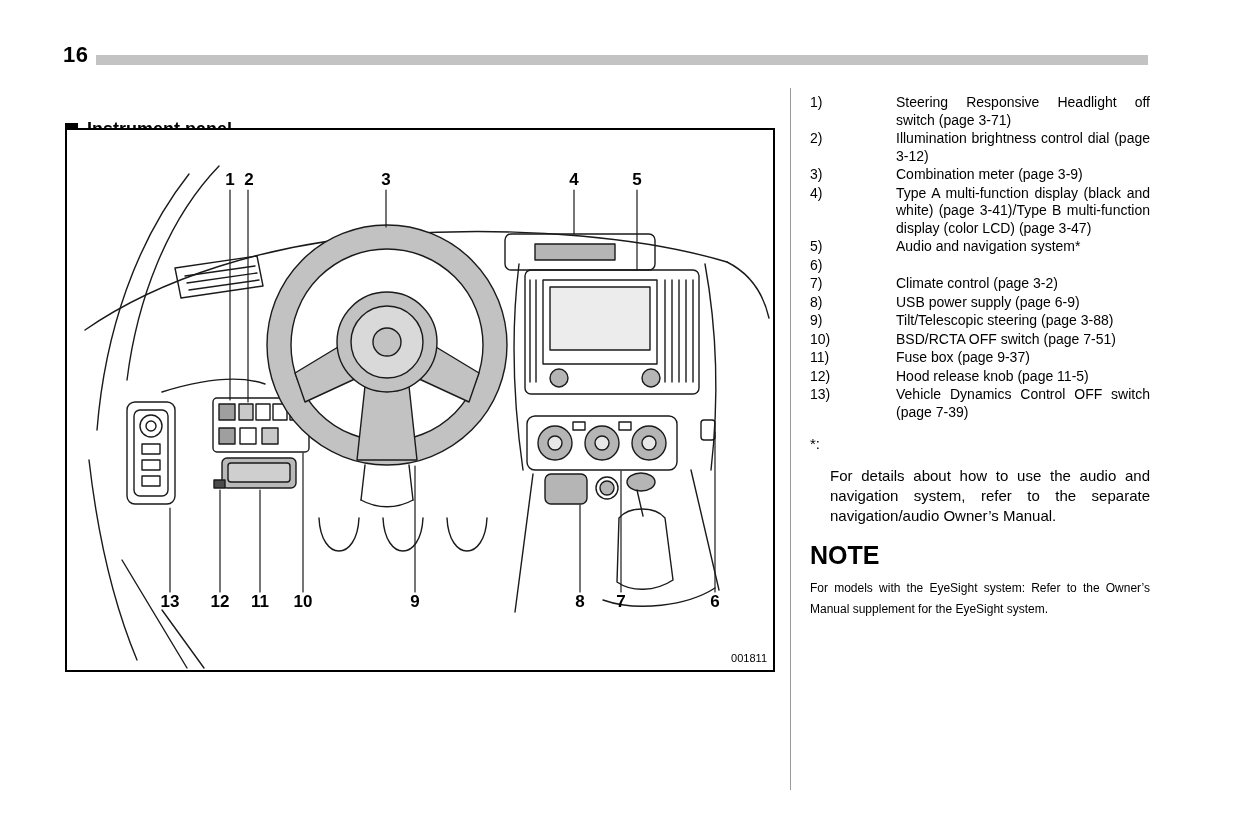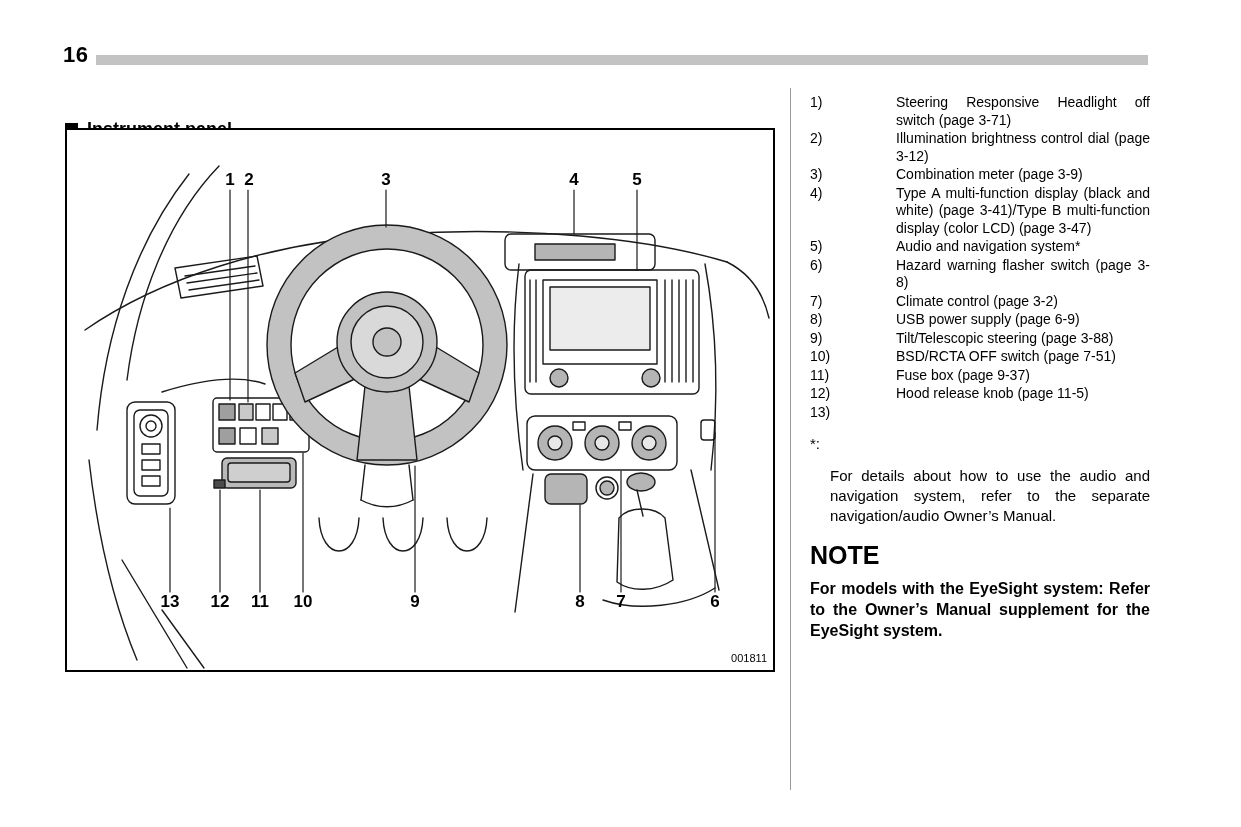--- a/index.html
+++ b/index.html
@@ -20,21 +20,21 @@
 
   .legend-row{display:flex;font-size:14px;line-height:17.5px;margin-bottom:1px;}
   .legend-num{flex:0 0 42px;}
   .legend-text{flex:1;text-align:justify;margin-left:44px;}
 
   .footnote{display:flex;font-size:15px;line-height:20px;margin-top:13px;}
   .footnote-marker{flex:0 0 20px;}
   .footnote-text{flex:1;text-align:justify;margin-top:32px;}
 
   .note-title{font-size:25px;font-weight:bold;margin-top:15px;}
-  .note-text{font-size:16px;line-height:21px;font-weight:bold;text-align:justify;margin-top:8px;}
+  .note-text{font-size:12px;line-height:21px;font-weight:normal;text-align:justify;margin-top:8px;}
 
   svg text.callout{font-family:"Liberation Sans",sans-serif;font-size:17px;font-weight:bold;fill:#000;text-anchor:middle;}
   svg text.figcode{font-family:"Liberation Sans",sans-serif;font-size:11px;fill:#000;text-anchor:end;}
 </style>
 </head>
 <body>
 
 <div class="page-number">16</div>
 <div class="header-rule"></div>
 
@@ -227,21 +227,20 @@
   <div class="legend-row">
     <span class="legend-num">4)</span>
     <span class="legend-text">Type A multi-function display (black and white) (page 3-41)/Type B multi-function display (color LCD) (page 3-47)</span>
   </div>
   <div class="legend-row">
     <span class="legend-num">5)</span>
     <span class="legend-text">Audio and navigation system*</span>
   </div>
   <div class="legend-row">
     <span class="legend-num">6)</span>
-    <span class="legend-text">Hazard warning flasher switch (page 3-8)</span>
   </div>
   <div class="legend-row">
     <span class="legend-num">7)</span>
     <span class="legend-text">Climate control (page 3-2)</span>
   </div>
   <div class="legend-row">
     <span class="legend-num">8)</span>
     <span class="legend-text">USB power supply (page 6-9)</span>
   </div>
   <div class="legend-row">
@@ -255,20 +254,21 @@
   <div class="legend-row">
     <span class="legend-num">11)</span>
     <span class="legend-text">Fuse box (page 9-37)</span>
   </div>
   <div class="legend-row">
     <span class="legend-num">12)</span>
     <span class="legend-text">Hood release knob (page 11-5)</span>
   </div>
   <div class="legend-row">
     <span class="legend-num">13)</span>
+    <span class="legend-text">Vehicle Dynamics Control OFF switch (page 7-39)</span>
   </div>
 
   <div class="footnote">
     <span class="footnote-marker">*:</span>
     <span class="footnote-text">For details about how to use the audio and navigation system, refer to the separate navigation/audio Owner’s Manual.</span>
   </div>
 
   <div class="note-title">NOTE</div>
   <div class="note-text">For models with the EyeSight system: Refer to the Owner’s Manual supplement for the EyeSight system.</div>
 </div>

